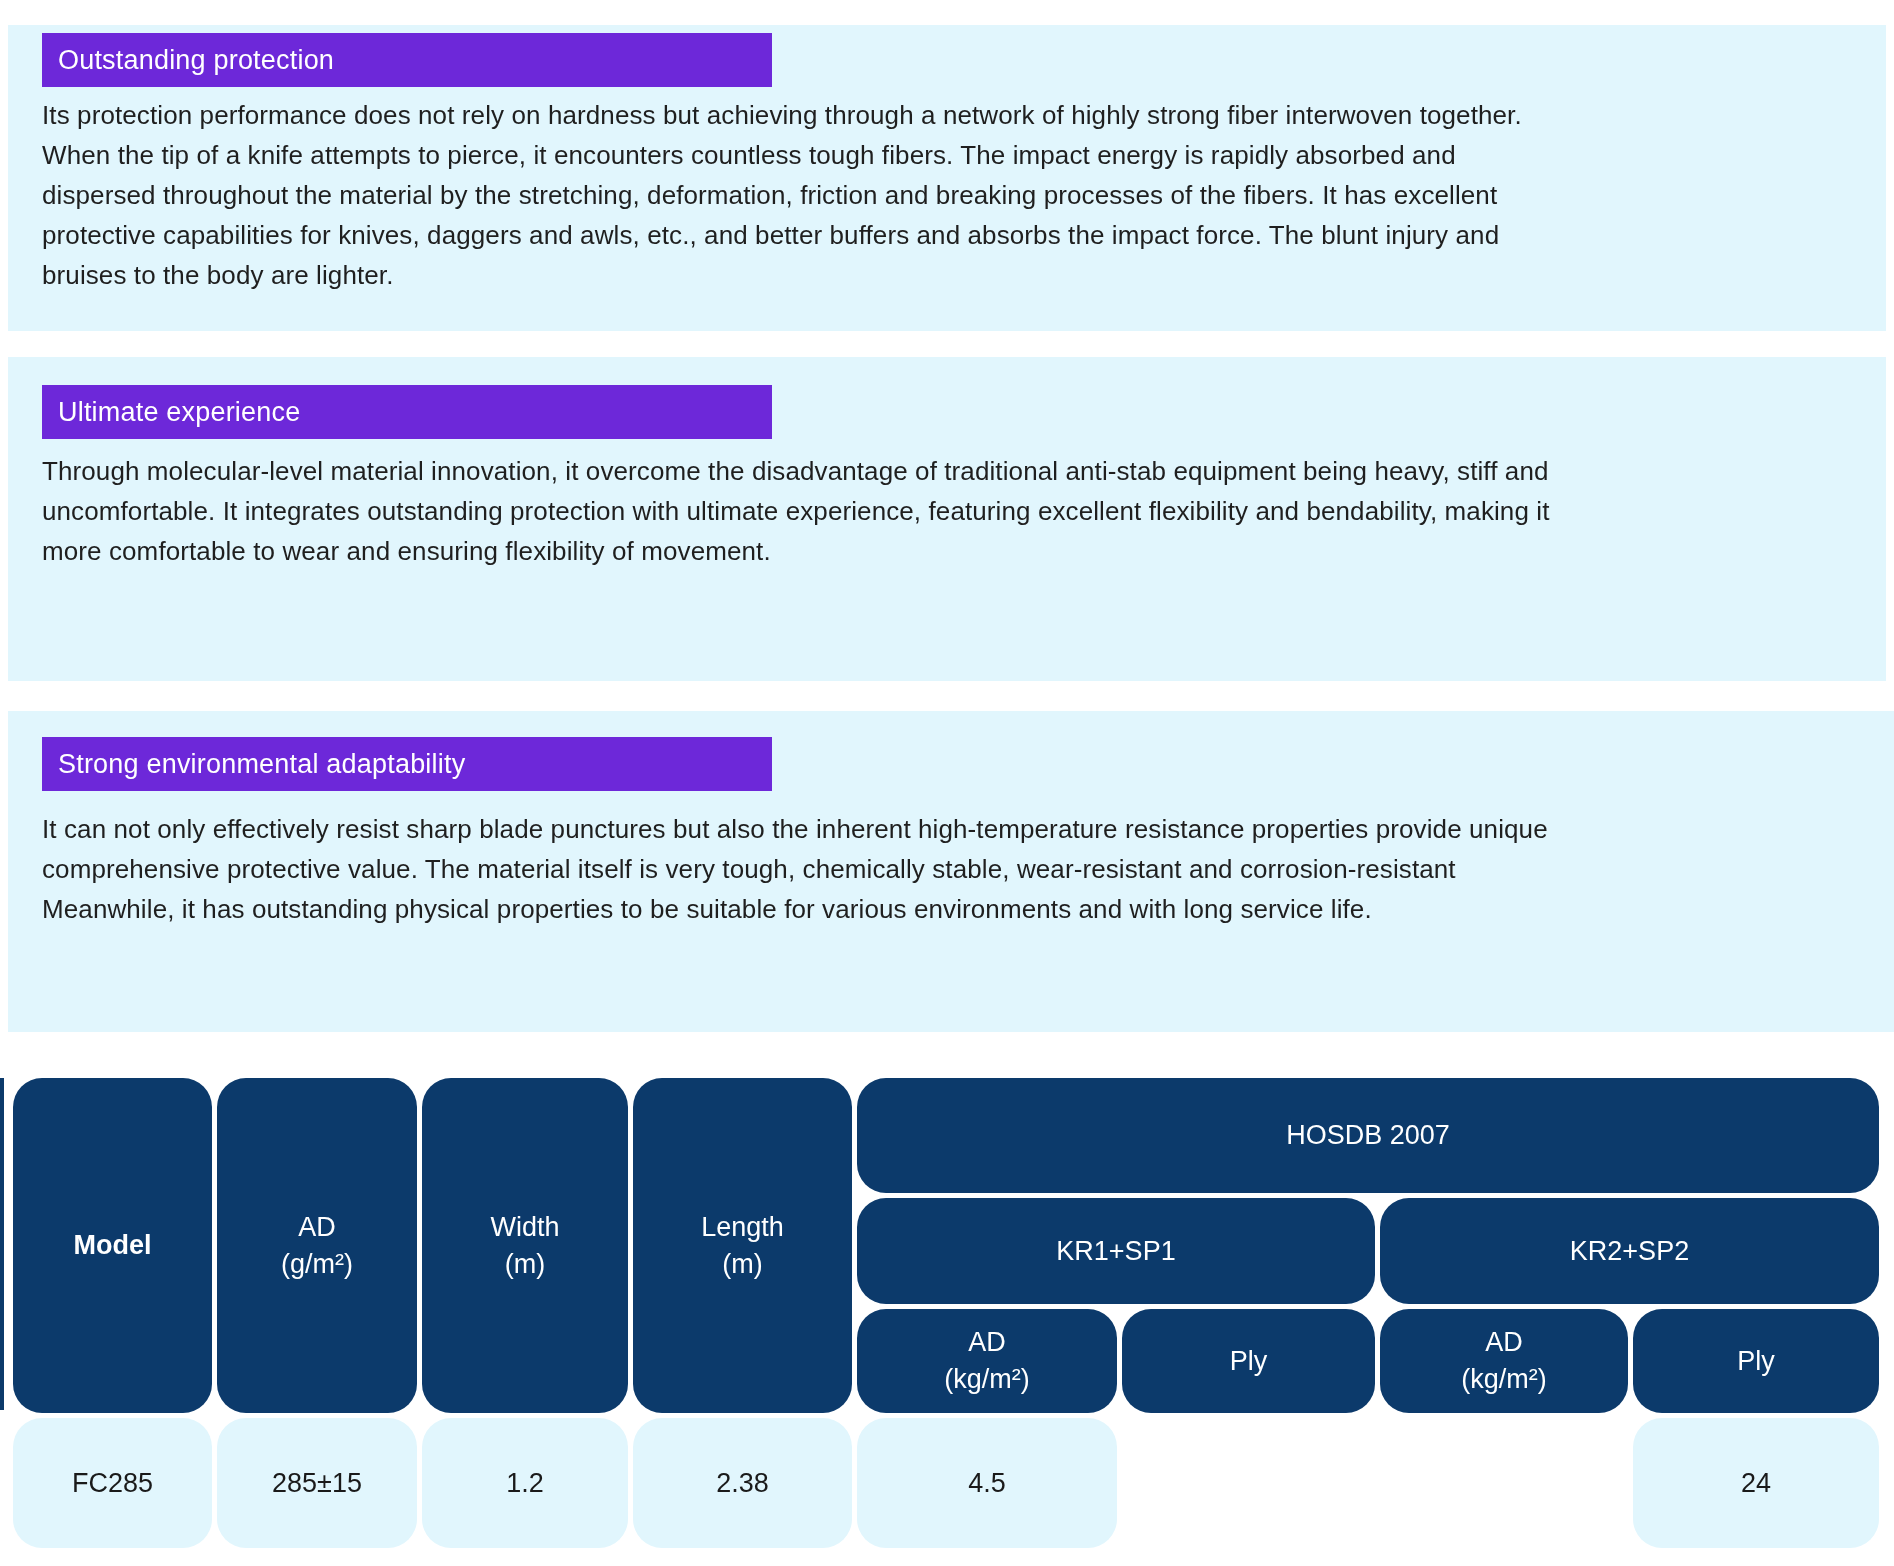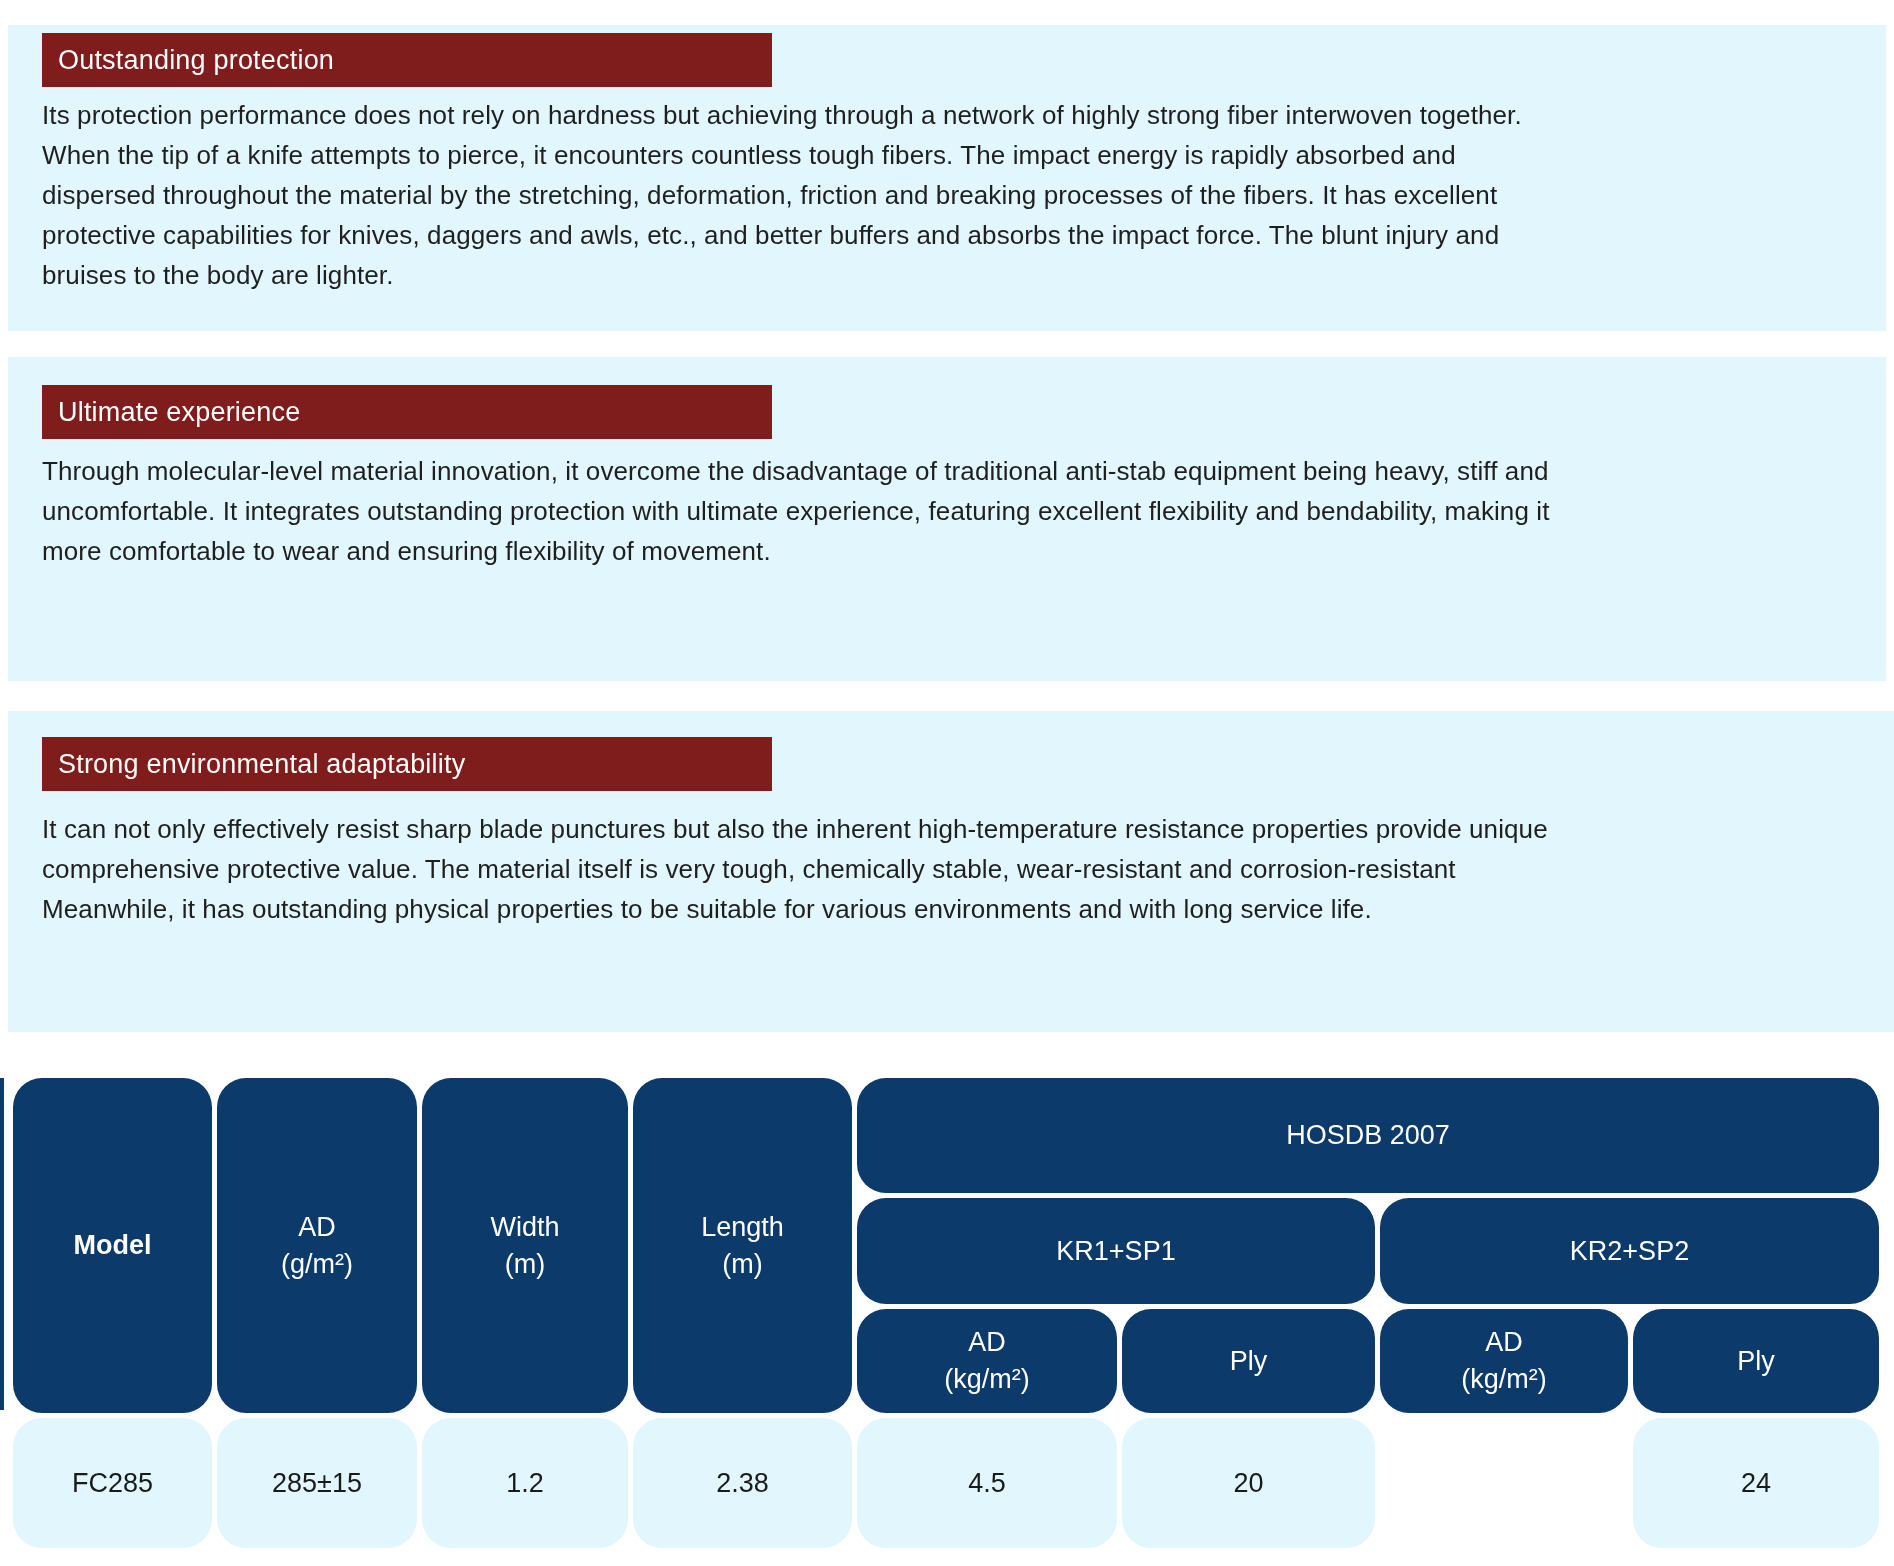--- a/index.html
+++ b/index.html
@@ -21,21 +21,21 @@
     position: absolute;
     left: 8px;
     width: 1878px;
     background: #e1f6fd;
   }
   .bar {
     position: absolute;
     left: 34px;
     width: 730px;
     height: 54px;
-    background: #7f1d1d;
+    background: #6d28d9;
     display: flex;
     align-items: center;
   }
   .bar-label {
     color: #ffffff;
     font-size: 27px;
     font-weight: 500;
     padding-left: 16px;
     letter-spacing: 0.2px;
   }
@@ -181,17 +181,16 @@
     <div class="th c-s4">
       <span class="cell-line">Ply</span>
 
     </div>
 
     <div class="td c-d1">FC285</div>
     <div class="td c-d2">285±15</div>
     <div class="td c-d3">1.2</div>
     <div class="td c-d4">2.38</div>
     <div class="td c-d5">4.5</div>
-    <div class="td c-d6">20</div>
     <div class="td c-d8">24</div>
 
   </div>
 </div>
 
 </body></html>

